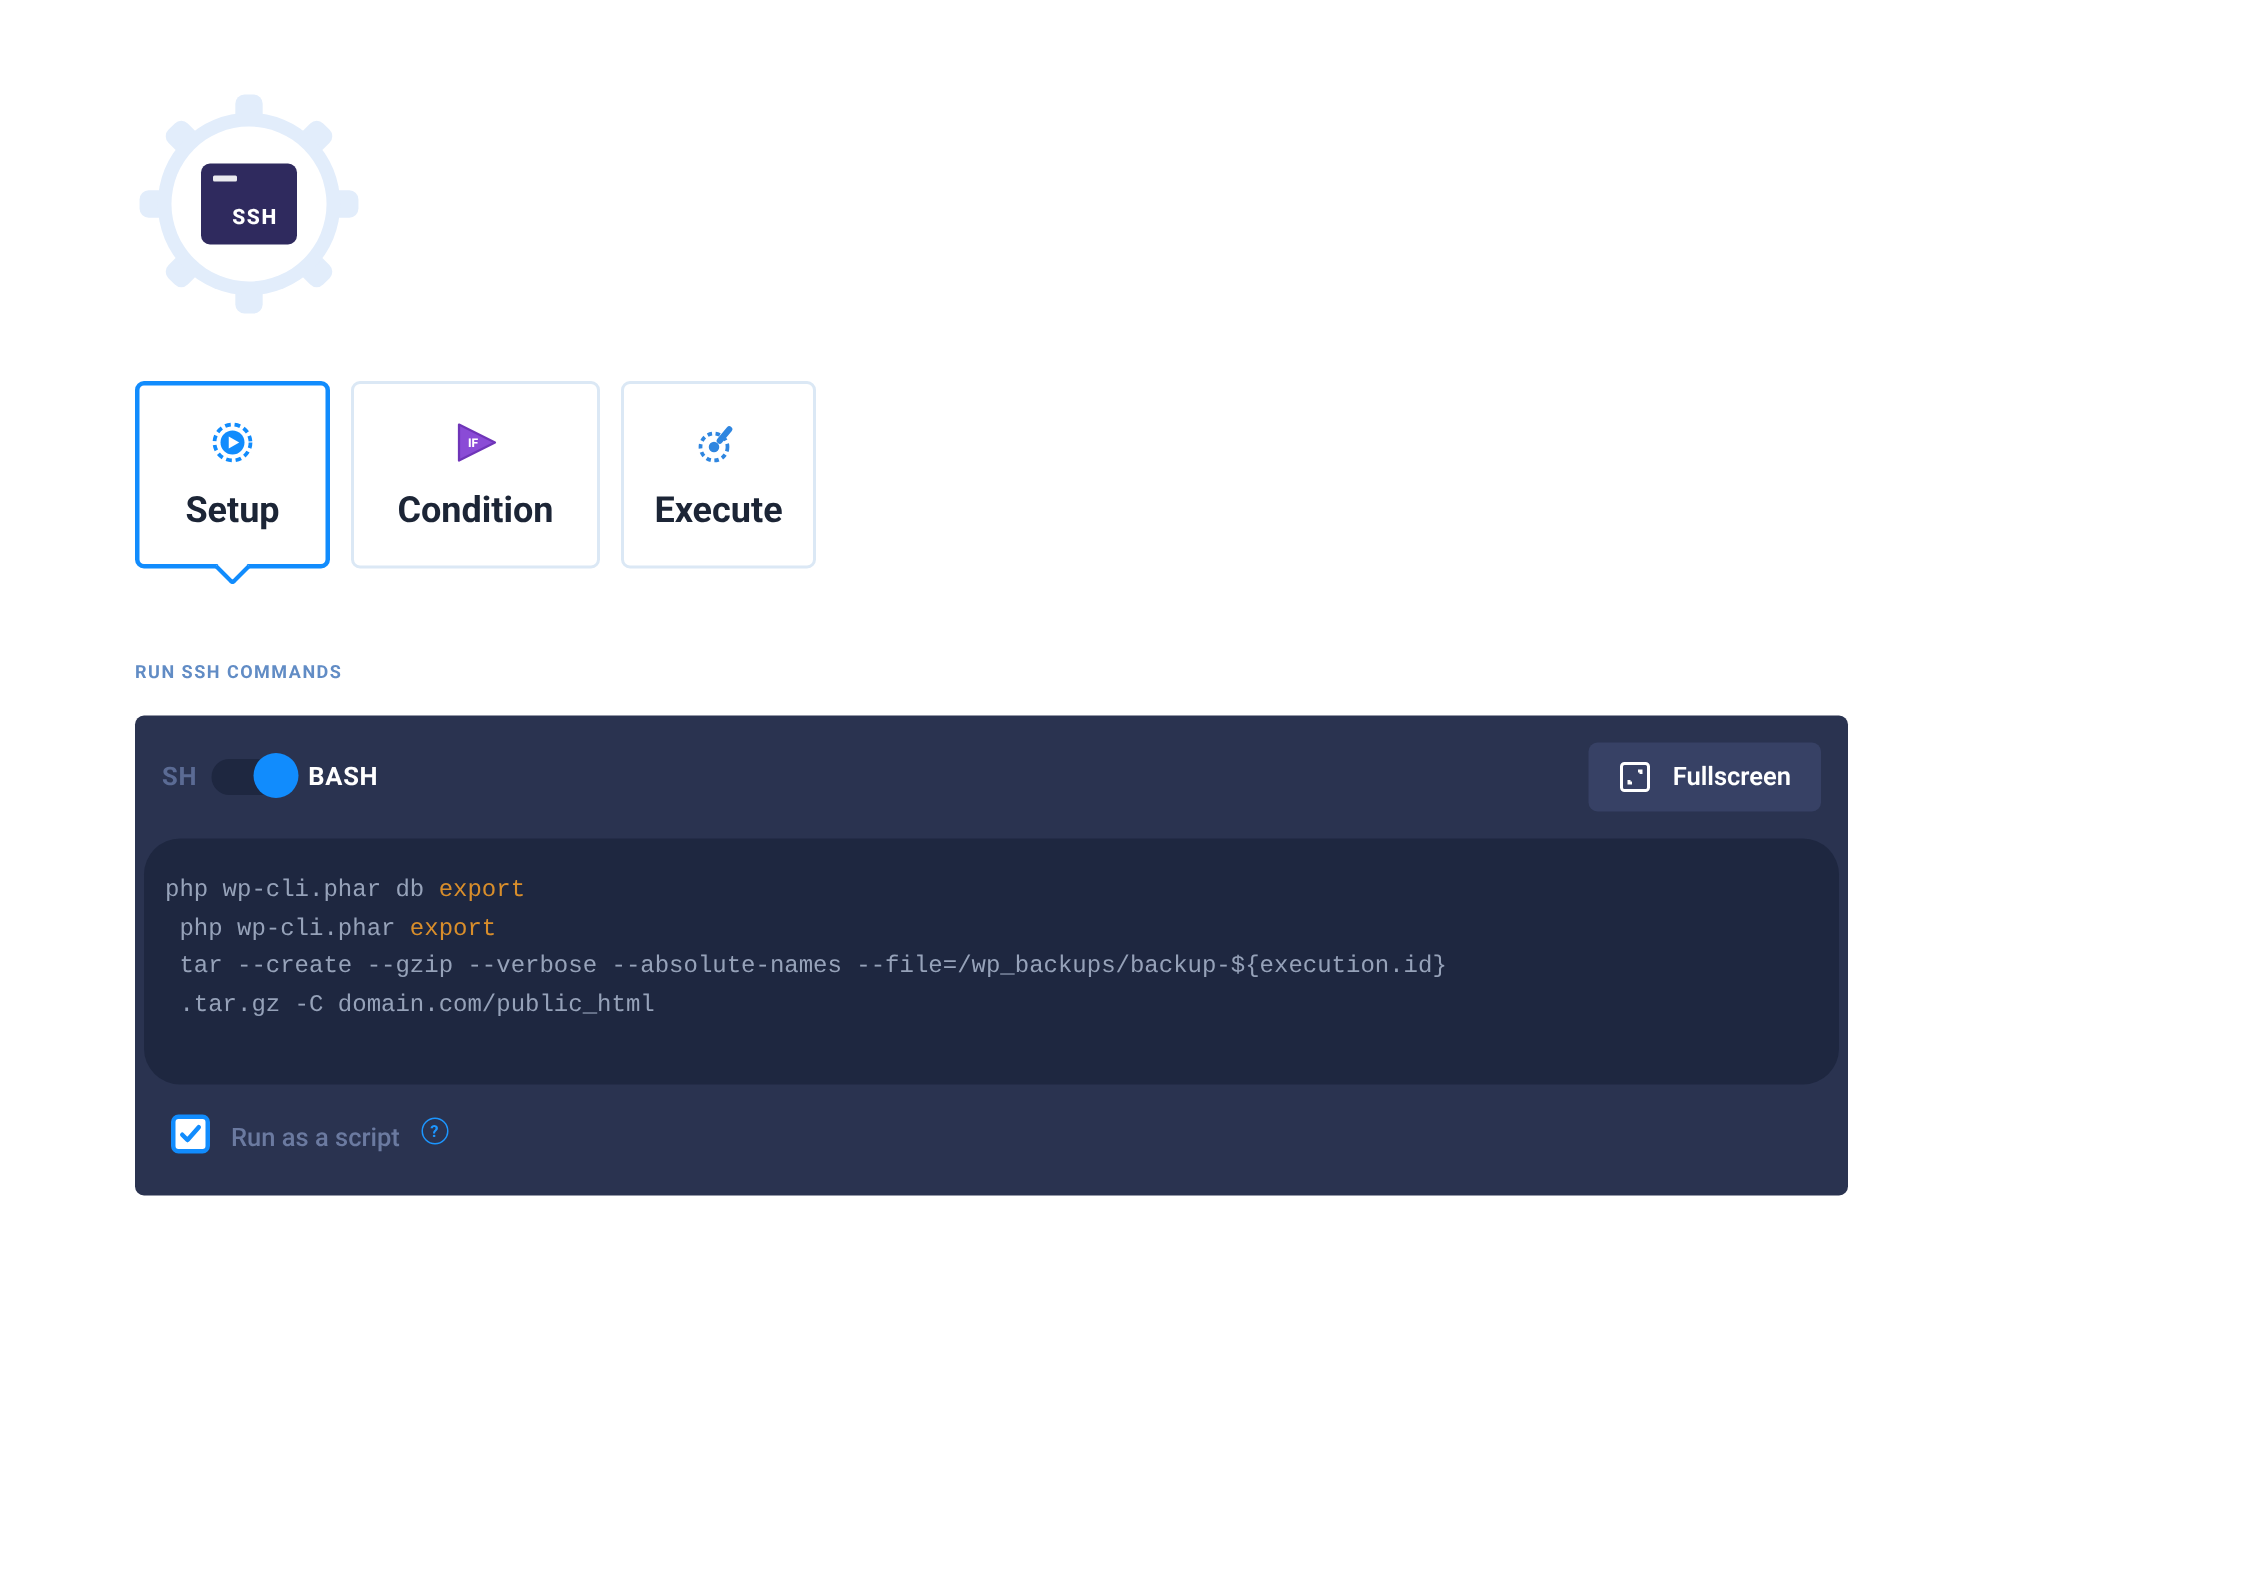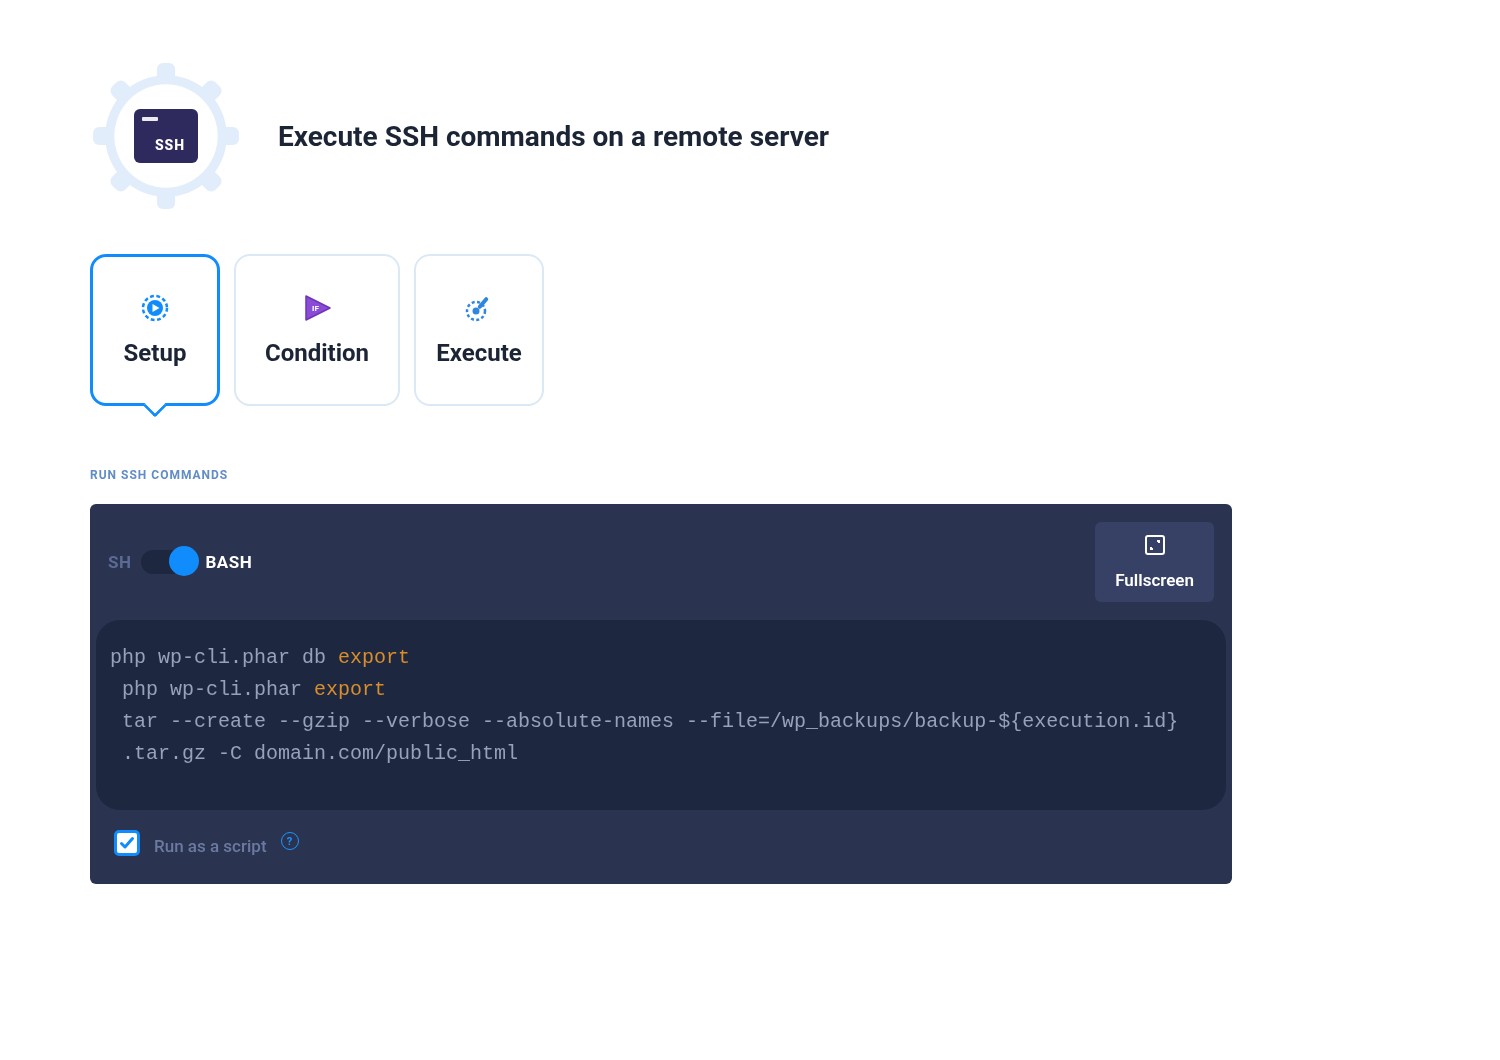--- a/index.html
+++ b/index.html
@@ -69,23 +69,23 @@
 
   
   .tabs-row {
     display: flex;
     gap: 14px;
     margin-bottom: 62px;
     position: relative;
   }
   .tab-card {
     width: 130px;
-    height: 152px;
+    height: 125px;
     border: 2px solid #dbe8f5;
-    border-radius: 16px;
+    border-radius: 6px;
     background: #fff;
     display: flex;
     flex-direction: column;
     align-items: center;
     justify-content: center;
     gap: 16px;
     cursor: pointer;
     position: relative;
   }
   .tab-card.condition { width: 166px; }
@@ -156,28 +156,27 @@
     display: flex;
     align-items: center;
     gap: 14px;
     background: #374165;
     color: #ffffff;
     font-weight: 600;
     font-size: 17px;
     padding: 12px 20px;
     border-radius: 6px;
     cursor: pointer;
-    flex-direction: column;
   }
   .code-area {
     background: #1e2740;
     margin: 0 6px;
     padding: 22px 14px 40px 14px;
     font-family: "SFMono-Regular", Consolas, "Liberation Mono", Menlo, monospace;
-    font-size: 20px;
+    font-size: 16px;
     line-height: 1.6;
     color: #96a2b9;
     white-space: pre;
     overflow-x: auto;
     border-radius: 24px;
   }
   .code-area .kw { color: #d98e2b; }
   .editor-footer {
     display: flex;
     align-items: flex-end;
@@ -232,21 +231,20 @@
           <rect x="80" y="44" width="18" height="12" rx="4" transform="rotate(45 50 50)"></rect>
         </g>
         <circle cx="50" cy="50" r="40" fill="#e2edfb"></circle>
         <circle cx="50" cy="50" r="34" fill="#ffffff"></circle>
       </svg>
       <div class="ssh-window">
         <div class="ssh-window-topbar"></div>
         <div class="ssh-window-text">SSH</div>
       </div>
     </div>
-    <div class="page-title">Execute SSH commands on a remote server</div>
   </div>
 
   <div class="tabs-row">
 
     <div class="tab-card active">
       <div class="tab-icon">
         <svg width="30" height="30" viewBox="0 0 30 30">
           <circle cx="15" cy="15" r="12" fill="none" stroke="#118cfd" stroke-width="2.5" stroke-dasharray="3.8 2.6"></circle>
           <circle cx="15" cy="15" r="8" fill="#118cfd"></circle>
           <polygon points="12.5,11 12.5,19 19.5,15" fill="#ffffff"></polygon>

